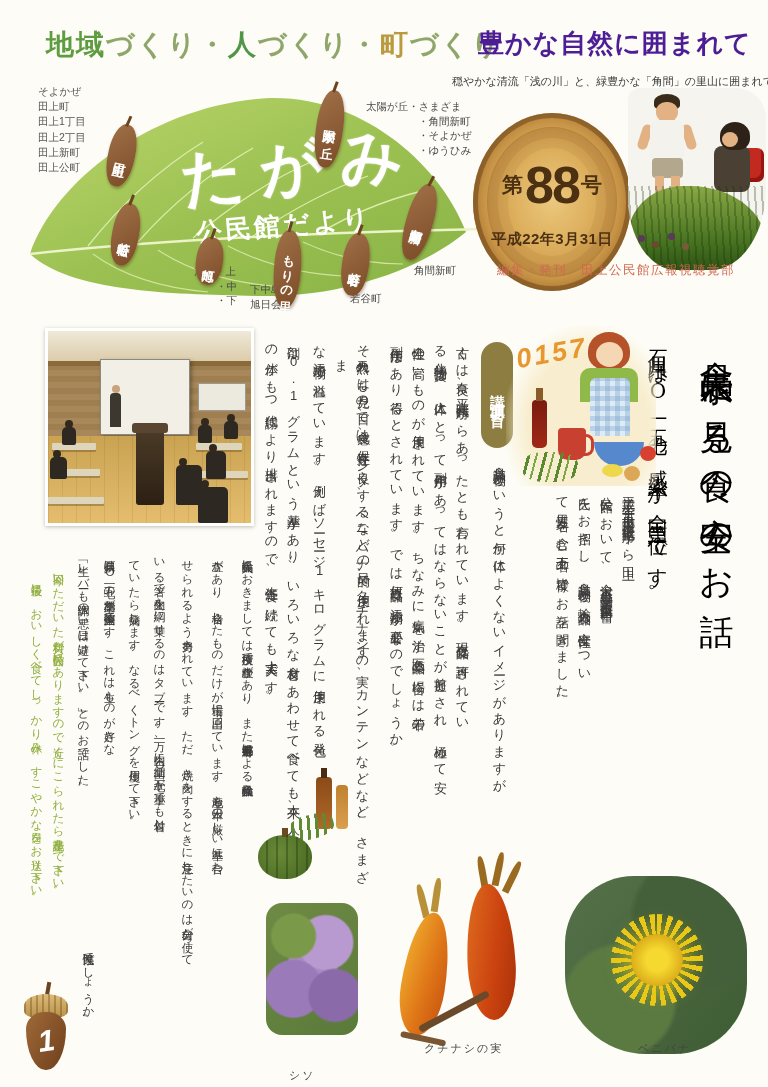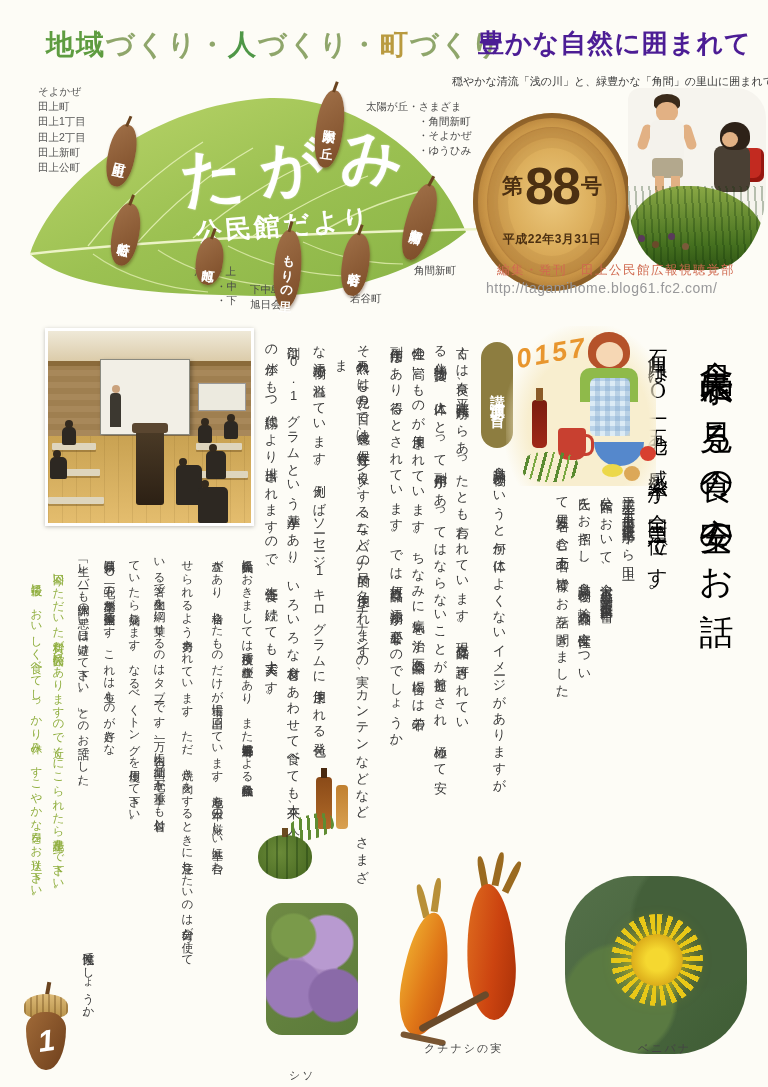--- a/index.html
+++ b/index.html
@@ -26,21 +26,21 @@
              background:#6a4420;transform:rotate(12deg);}
   .log{left:473px;top:113px;width:158px;height:178px;border-radius:50%;
        background:radial-gradient(ellipse at 50% 48%, #ecc87e 0%, #ddb05e 35%, #cf9a4a 62%, #b98439 80%, #8a5a28 90%, #9a6a30 100%);
        box-shadow:inset 0 0 0 5px rgba(110,70,25,.55), inset 0 0 22px rgba(120,75,30,.5);
        display:flex;flex-direction:column;align-items:center;justify-content:center;}
   .log::before{content:"";position:absolute;inset:14px;border-radius:50%;
        border:1px solid rgba(140,90,40,.35);box-shadow:inset 0 0 0 10px rgba(150,100,45,.18), inset 0 0 0 20px rgba(150,100,45,.12);}
   .issue-row{display:flex;align-items:center;color:#4c3012;z-index:2;}
   .issue-fix{font-size:21px;font-weight:bold;}
   .issue-num{font-size:52px;font-weight:bold;letter-spacing:-2px;margin:0 2px;}
-  .issue-date{font-size:12px;font-weight:bold;color:#4c3012;margin-top:15px;z-index:2;letter-spacing:.5px;}
+  .issue-date{font-size:15px;font-weight:bold;color:#4c3012;margin-top:15px;z-index:2;letter-spacing:.5px;}
   .publisher{left:497px;top:262px;font-size:12.5px;color:#d06a50;letter-spacing:1.5px;white-space:nowrap;}
   .publisher b{margin-right:14px;font-weight:normal;}
   .url{left:486px;top:280px;font-size:14px;color:#98989a;letter-spacing:.5px;white-space:nowrap;}
 
   
   .kids{left:628px;top:88px;width:138px;height:182px;border-radius:12px 30px 40% 35%/12px 30px 45% 40%;overflow:hidden;background:#f6f4ee;}
   .kids .grass{position:absolute;left:0;right:0;bottom:0;height:46%;
        background:linear-gradient(#8aa845,#45701f 70%,#2e5314);
        border-radius:40% 55% 0 0/60% 70% 0 0;}
   .kids .grass::after{content:"";position:absolute;inset:0;
@@ -252,21 +252,20 @@
     <div class="abs girl-body"></div>
     <div class="abs girl-hair"></div>
     <div class="abs girl-face"></div>
     <div class="grass"></div>
     <div class="flower" style="left:10px;bottom:28px;"></div>
   </div>
 
   <div class="abs publisher">
     <b>編集・発刊</b><span>田上公民館広報視聴覚部</span>
   </div>
-  <div class="abs url">http://tagamihome.blog61.fc2.com/</div>
 
   <div class="abs v-title">食品表示に見る食の安全のお話</div>
   <div class="abs v-subtitle">石川県はО一五七の感染率が全国第二位です。</div>
   <div class="abs badge">講演要旨</div>
   <div id="columns">
       <div class="col" style="left: 618px; top: 487px; height: 400px;">平成二十一年十一月十七日火曜日午後七時半から田上</div>
       <div class="col" style="left: 596px; top: 487px; height: 400px;">公民館において、金沢市食品安全対策室室長吉田裕雪</div>
       <div class="col" style="left: 574px; top: 487px; height: 400px;">氏をお招きし、食品添加物と輸入食品の安全性につい</div>
       <div class="col" style="left: 552px; top: 487px; height: 400px;">て男性三名を含む十五名の皆様でお話を聞きました。</div>
       <div class="col" style="left: 489px; top: 456px; height: 432px;">食品添加物というと何か体によくないイメージがありますが、</div>

